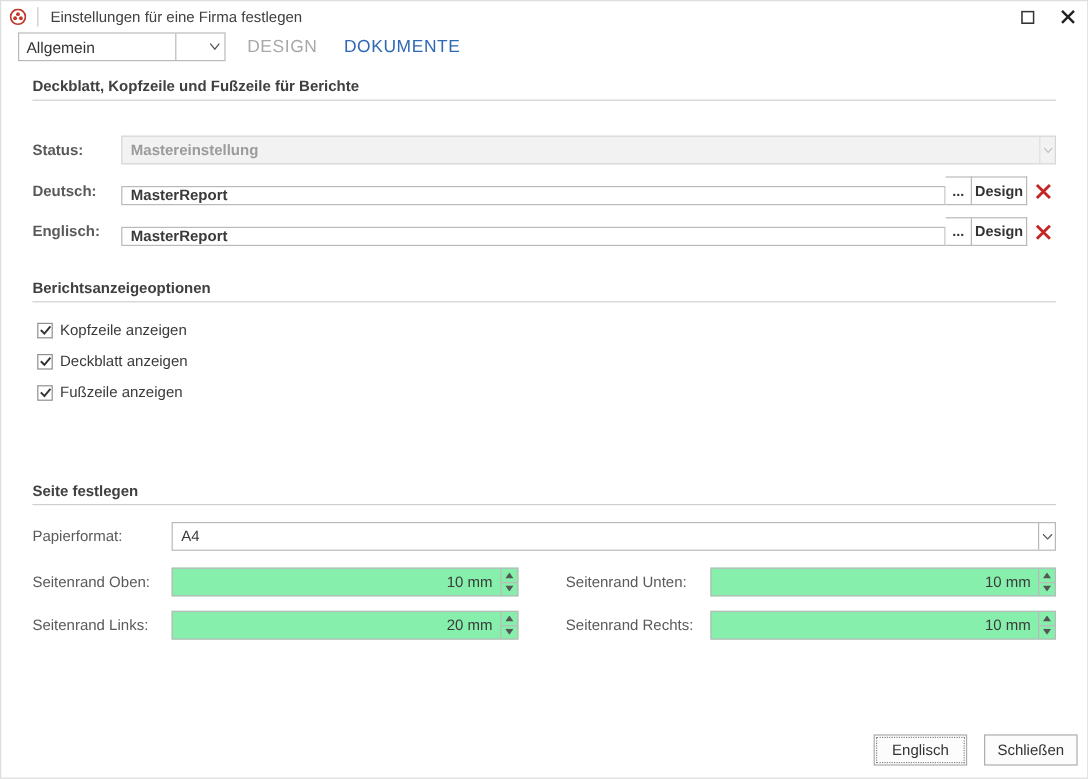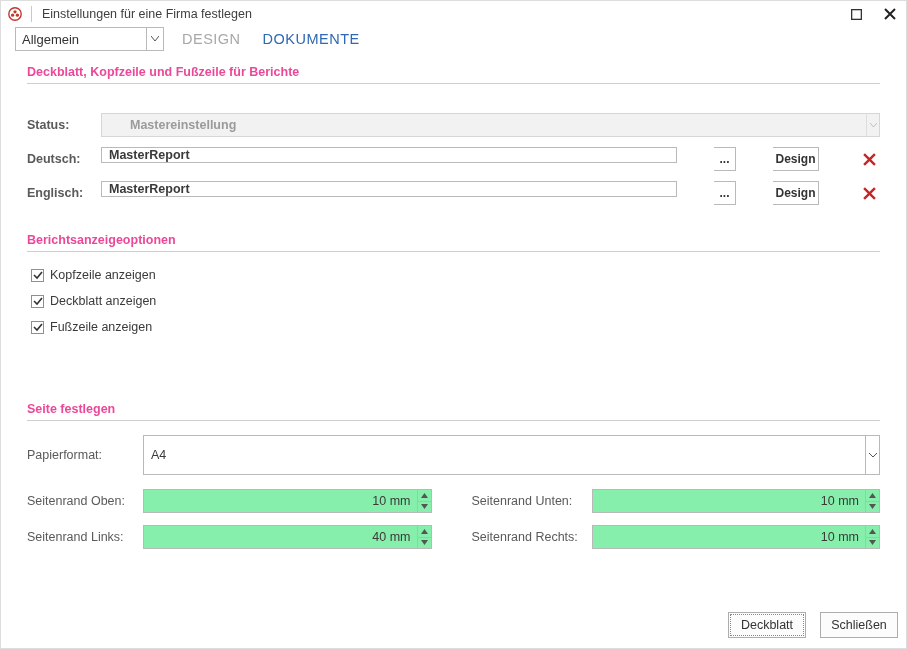--- a/index.html
+++ b/index.html
@@ -10,56 +10,56 @@
   
   .titlebar { height:26px; display:flex; align-items:center; padding:0 6px 0 6px; gap:6px; }
   .app-icon-wrap { width:16px; height:16px; display:flex; align-items:center; justify-content:center; }
   .title-sep { width:0; height:16px; border-left:1px solid #c9c9c9; margin:0 4px 0 2px; }
   .title-text { color:#404040; font-size:12.5px; flex:0 0 auto; }
   .titlebar-spacer { flex:1 1 auto; }
   .title-btn { width:20px; height:20px; display:flex; align-items:center; justify-content:center; color:#3a3a3a; cursor:pointer; }
 
   
   .toolbar { display:flex; align-items:center; gap:18px; padding:0 14px 6px 14px; height:30px; }
-  .combo { display:flex; align-items:stretch; height:24px; border:1px solid var(--border); }
+  .combo { display:flex; align-items:stretch; height:24px; border:1px solid var(--border);gap:24px; }
   .combo .combo-field { width:131px; padding:0 6px; display:flex; align-items:center; font-size:13px; color:#333; border-right:1px solid var(--border); }
   .combo .combo-caret { width:16px; display:flex; align-items:center; justify-content:center; }
   .tabs { display:flex; gap:22px; align-items:center; }
   .tab { font-size:14.5px; letter-spacing:.5px; cursor:pointer; }
   .tab.inactive { color:#a8a8a8; }
   .tab.active { color:var(--accent); }
 
   
   .content { padding:8px 26px 0 26px; }
-  .section-title { font-weight:700; color:#ec4899; font-size:12.5px; padding-bottom:4px; border-bottom:1px solid #cfcfcf; }
+  .section-title { font-weight:700; color:#404040; font-size:12.5px; padding-bottom:4px; border-bottom:1px solid #cfcfcf; }
 
   .form-grid { display:grid; grid-template-columns:74px 1fr; row-gap:10px; align-items:center; margin-top:29px; margin-bottom:10px;font-weight:bold; }
   .label { color:#5a5a5a; }
 
   
-  .status-combo { display:flex; align-items:stretch; height:24px; border:1px solid #d6d6d6; background:#f2f2f2;padding-left:21px; }
+  .status-combo { display:flex; align-items:stretch; height:24px; border:1px solid #d6d6d6; background:#f2f2f2; }
   .status-combo .status-field { flex:1 1 auto; padding:0 7px; display:flex; align-items:center; color:#9b9b9b; }
   .status-combo .status-caret { width:13px; border-left:1px solid #dedede; display:flex; align-items:center; justify-content:center; }
 
   
-  .edit-row { display:flex; align-items:flex-start; height:24px;gap:37px; }
+  .edit-row { display:flex; align-items:flex-end; height:24px; }
   .edit-input { flex:1 1 auto; border:1px solid var(--border); padding:0 7px; display:flex; align-items:center; background:#fff; }
   .small-btn { height:24px; width:22px; border:1px solid var(--border); border-left:none; display:flex; align-items:center; justify-content:center; background:#fff; cursor:pointer; font-size:12px; color:#333; }
   .small-btn.design { width:46px; }
   .icon-btn { height:24px; width:22px; display:flex; align-items:center; justify-content:center; color:var(--red); cursor:pointer; margin-left:2px; }
 
   
   .check-group { margin-top:2px; display:flex; flex-direction:column; gap:12px; padding-left:4px; margin-bottom:28px; }
   .check { display:flex; align-items:center; gap:6px; cursor:pointer; }
   .check .box { width:13px; height:13px; border:1px solid #8f8f8f; display:flex; align-items:center; justify-content:center; background:#fff; }
 
   
   .section-spacer { height:40px; }
   .page-setup .paper-row { display:grid; grid-template-columns:116px 1fr; align-items:center; margin-top:14px; margin-bottom:14px; }
-  .paper-combo { display:flex; align-items:stretch; height:40px; border:1px solid var(--border); }
+  .paper-combo { display:flex; align-items:stretch; height:24px; border:1px solid var(--border); }
   .paper-combo .pf-field { flex:1 1 auto; padding:0 7px; display:flex; align-items:center; }
   .paper-combo .pf-caret { width:14px; border-left:1px solid var(--border); display:flex; align-items:center; justify-content:center; }
 
   .margins { display:grid; grid-template-columns:116px 1fr 40px 120px 1fr; align-items:center; row-gap:12px; }
   .spinner { display:flex; align-items:stretch; height:24px; border:1px solid var(--border); background:#86efac; }
   .spinner .sp-field { flex:1 1 auto; padding:0 6px; display:flex; align-items:center; justify-content:flex-end; }
   .spinner .sp-btns { width:14px; border-left:1px solid var(--border); display:flex; flex-direction:column; }
   .spinner .sp-btn { flex:1 1 0; display:flex; align-items:center; justify-content:center; cursor:pointer; }
   .spinner .sp-btn + .sp-btn { border-top:1px solid var(--border); }
 
@@ -230,21 +230,21 @@
             <div class="sp-btn">
               <svg width="7" height="5" viewBox="0 0 7 5">
                 <path d="M0 0 L3.5 5 L7 0 Z" fill="#555"></path>
               </svg>
             </div>
           </div>
       </div>
 
       <div class="label">Seitenrand Links:</div>
       <div class="spinner">
-        <div class="sp-field">40 mm</div>
+        <div class="sp-field">20 mm</div>
         <div class="sp-btns">
             <div class="sp-btn">
               <svg width="7" height="5" viewBox="0 0 7 5">
                 <path d="M0 5 L3.5 0 L7 5 Z" fill="#555"></path>
               </svg>
             </div>
             <div class="sp-btn">
               <svg width="7" height="5" viewBox="0 0 7 5">
                 <path d="M0 0 L3.5 5 L7 0 Z" fill="#555"></path>
               </svg>
@@ -267,15 +267,15 @@
               </svg>
             </div>
           </div>
       </div>
     </div>
   </div>
 
 </div>
 
 <div class="footer">
-  <div class="btn primary">Deckblatt</div>
+  <div class="btn primary">Englisch</div>
   <div class="btn">Schließen</div>
 </div>
 
 </body></html>

